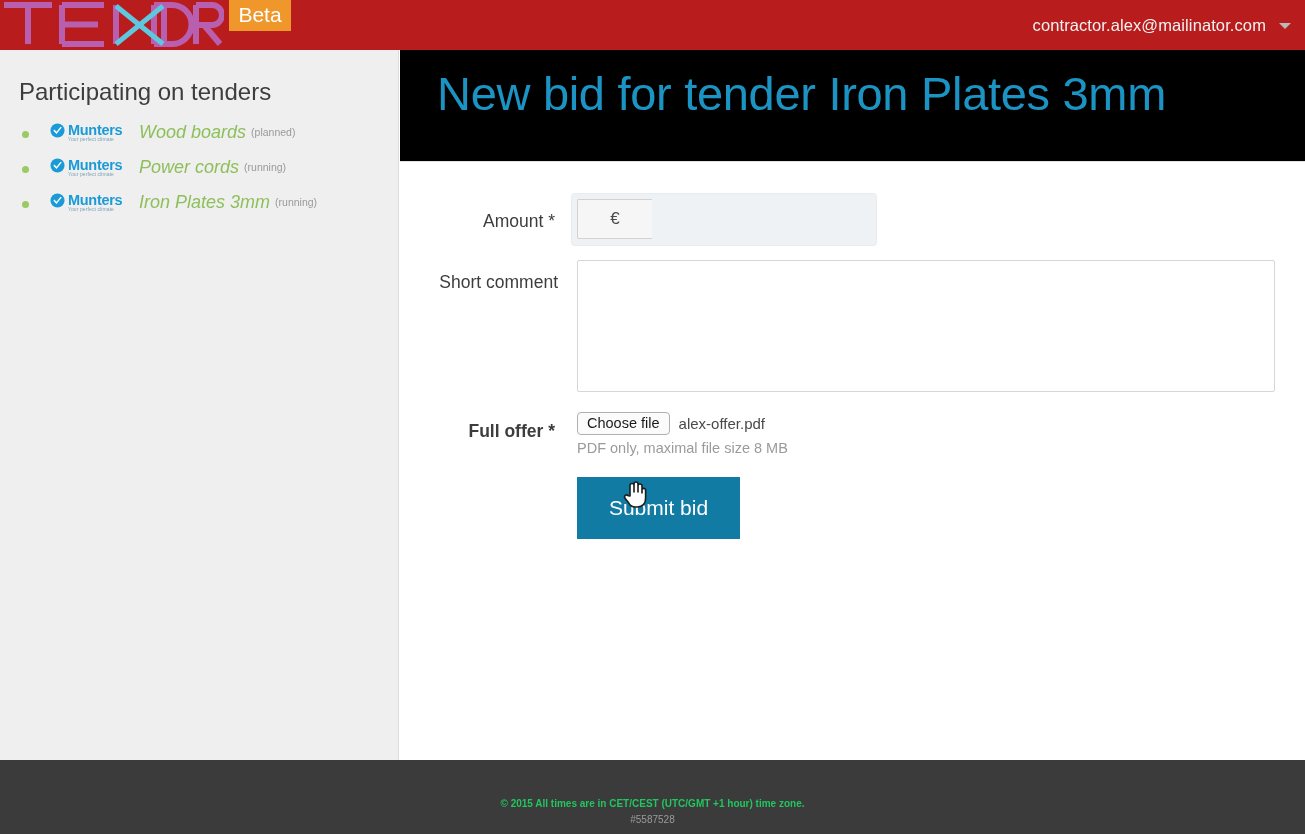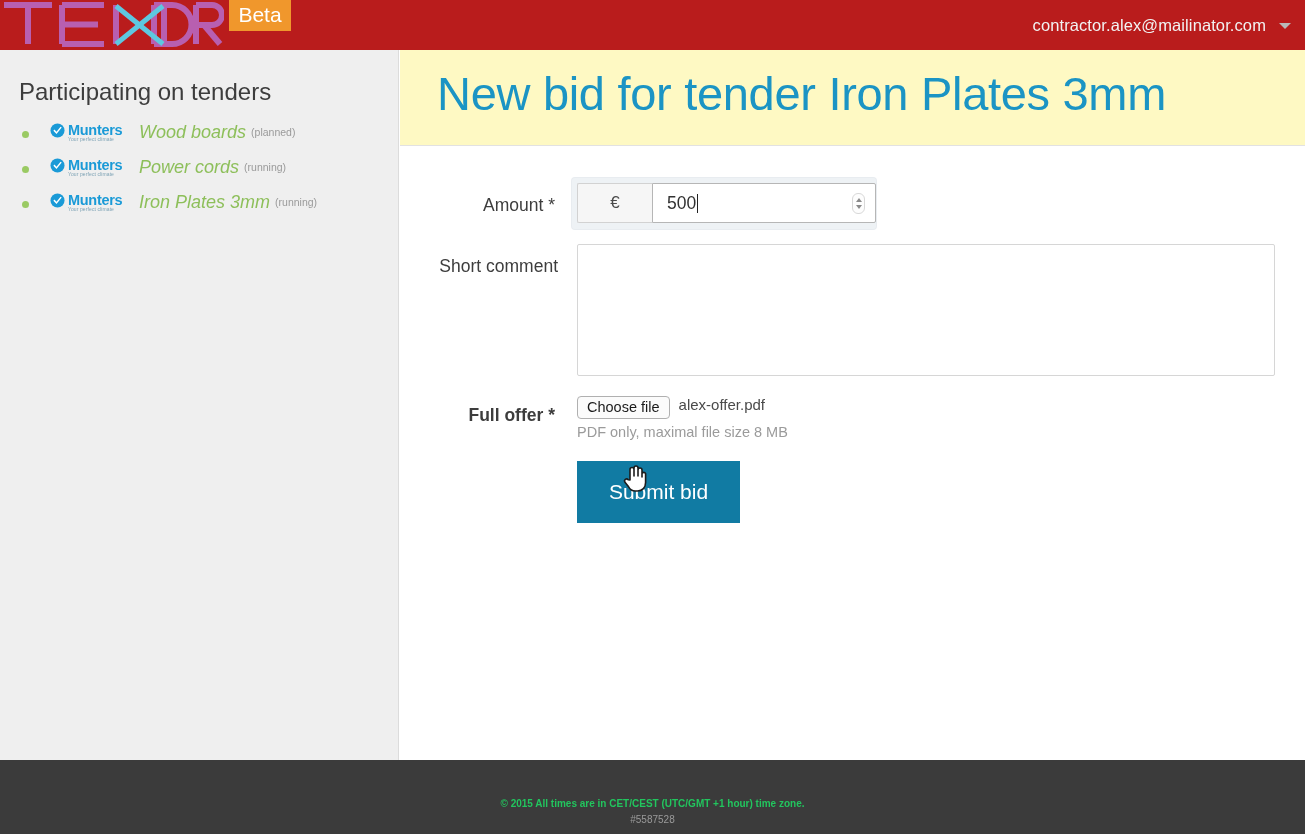--- a/index.html
+++ b/index.html
@@ -125,22 +125,22 @@
   }
 
   
   .main {
     position: absolute; left: 400px; top: 50px;
     width: 905px; height: 710px;
     background: #ffffff;
   }
   .page-head {
     position: relative;
-    height: 96px;
-    background: #fef9c3;
+    height: 112px;
+    background: #000000;
     border-bottom: 1px solid #e2e2e2;
   }
   .page-title {
     position: absolute; left: 37px; top: 16px;
     margin: 0;
     font-size: 47px;
     font-weight: normal;
     color: #1b94c4;
     letter-spacing: -0.3px;
     white-space: nowrap;
@@ -236,21 +236,21 @@
     border-radius: 2px;
   }
 
   
   .row-offer {
     position: absolute; left: 0; top: 250px;
     width: 905px;
   }
   .lbl-offer { left: 0; width: 155px; top: 9px; font-weight: bold; }
   .offer-controls { position: absolute; left: 177px; top: 0; }
-  .file-line { display: flex; align-items: flex-start; gap: 9px; }
+  .file-line { display: flex; align-items: center; gap: 9px; }
   .choose-file-btn {
     background: #fbfbfb;
     border: 1px solid #b0b0b0;
     border-radius: 4px;
     padding: 2px 9px 3px 9px;
     font-size: 14.5px;
     color: #1a1a1a;
     cursor: pointer;
     font-family: "Liberation Sans", sans-serif;
     line-height: 16px;
@@ -410,28 +410,20 @@
       <h1 class="page-title">New bid for tender Iron Plates 3mm</h1>
     </div>
 
     <div class="form-area">
 
       <div class="row-amount">
         <div class="amount-focus"></div>
         <label class="lbl lbl-amount">Amount *</label>
         <div class="input-group">
           <span class="addon-euro">€</span>
-          <div class="amount-input">
-            <span class="amount-value">500</span>
-            <span class="text-caret"></span>
-            <span class="spinner">
-              <span class="spin-up"></span>
-              <span class="spin-down"></span>
-            </span>
-          </div>
         </div>
       </div>
 
       <div class="row-comment">
         <label class="lbl lbl-comment">Short comment</label>
         <div class="comment-box">
           <span></span>
         </div>
       </div>
 

